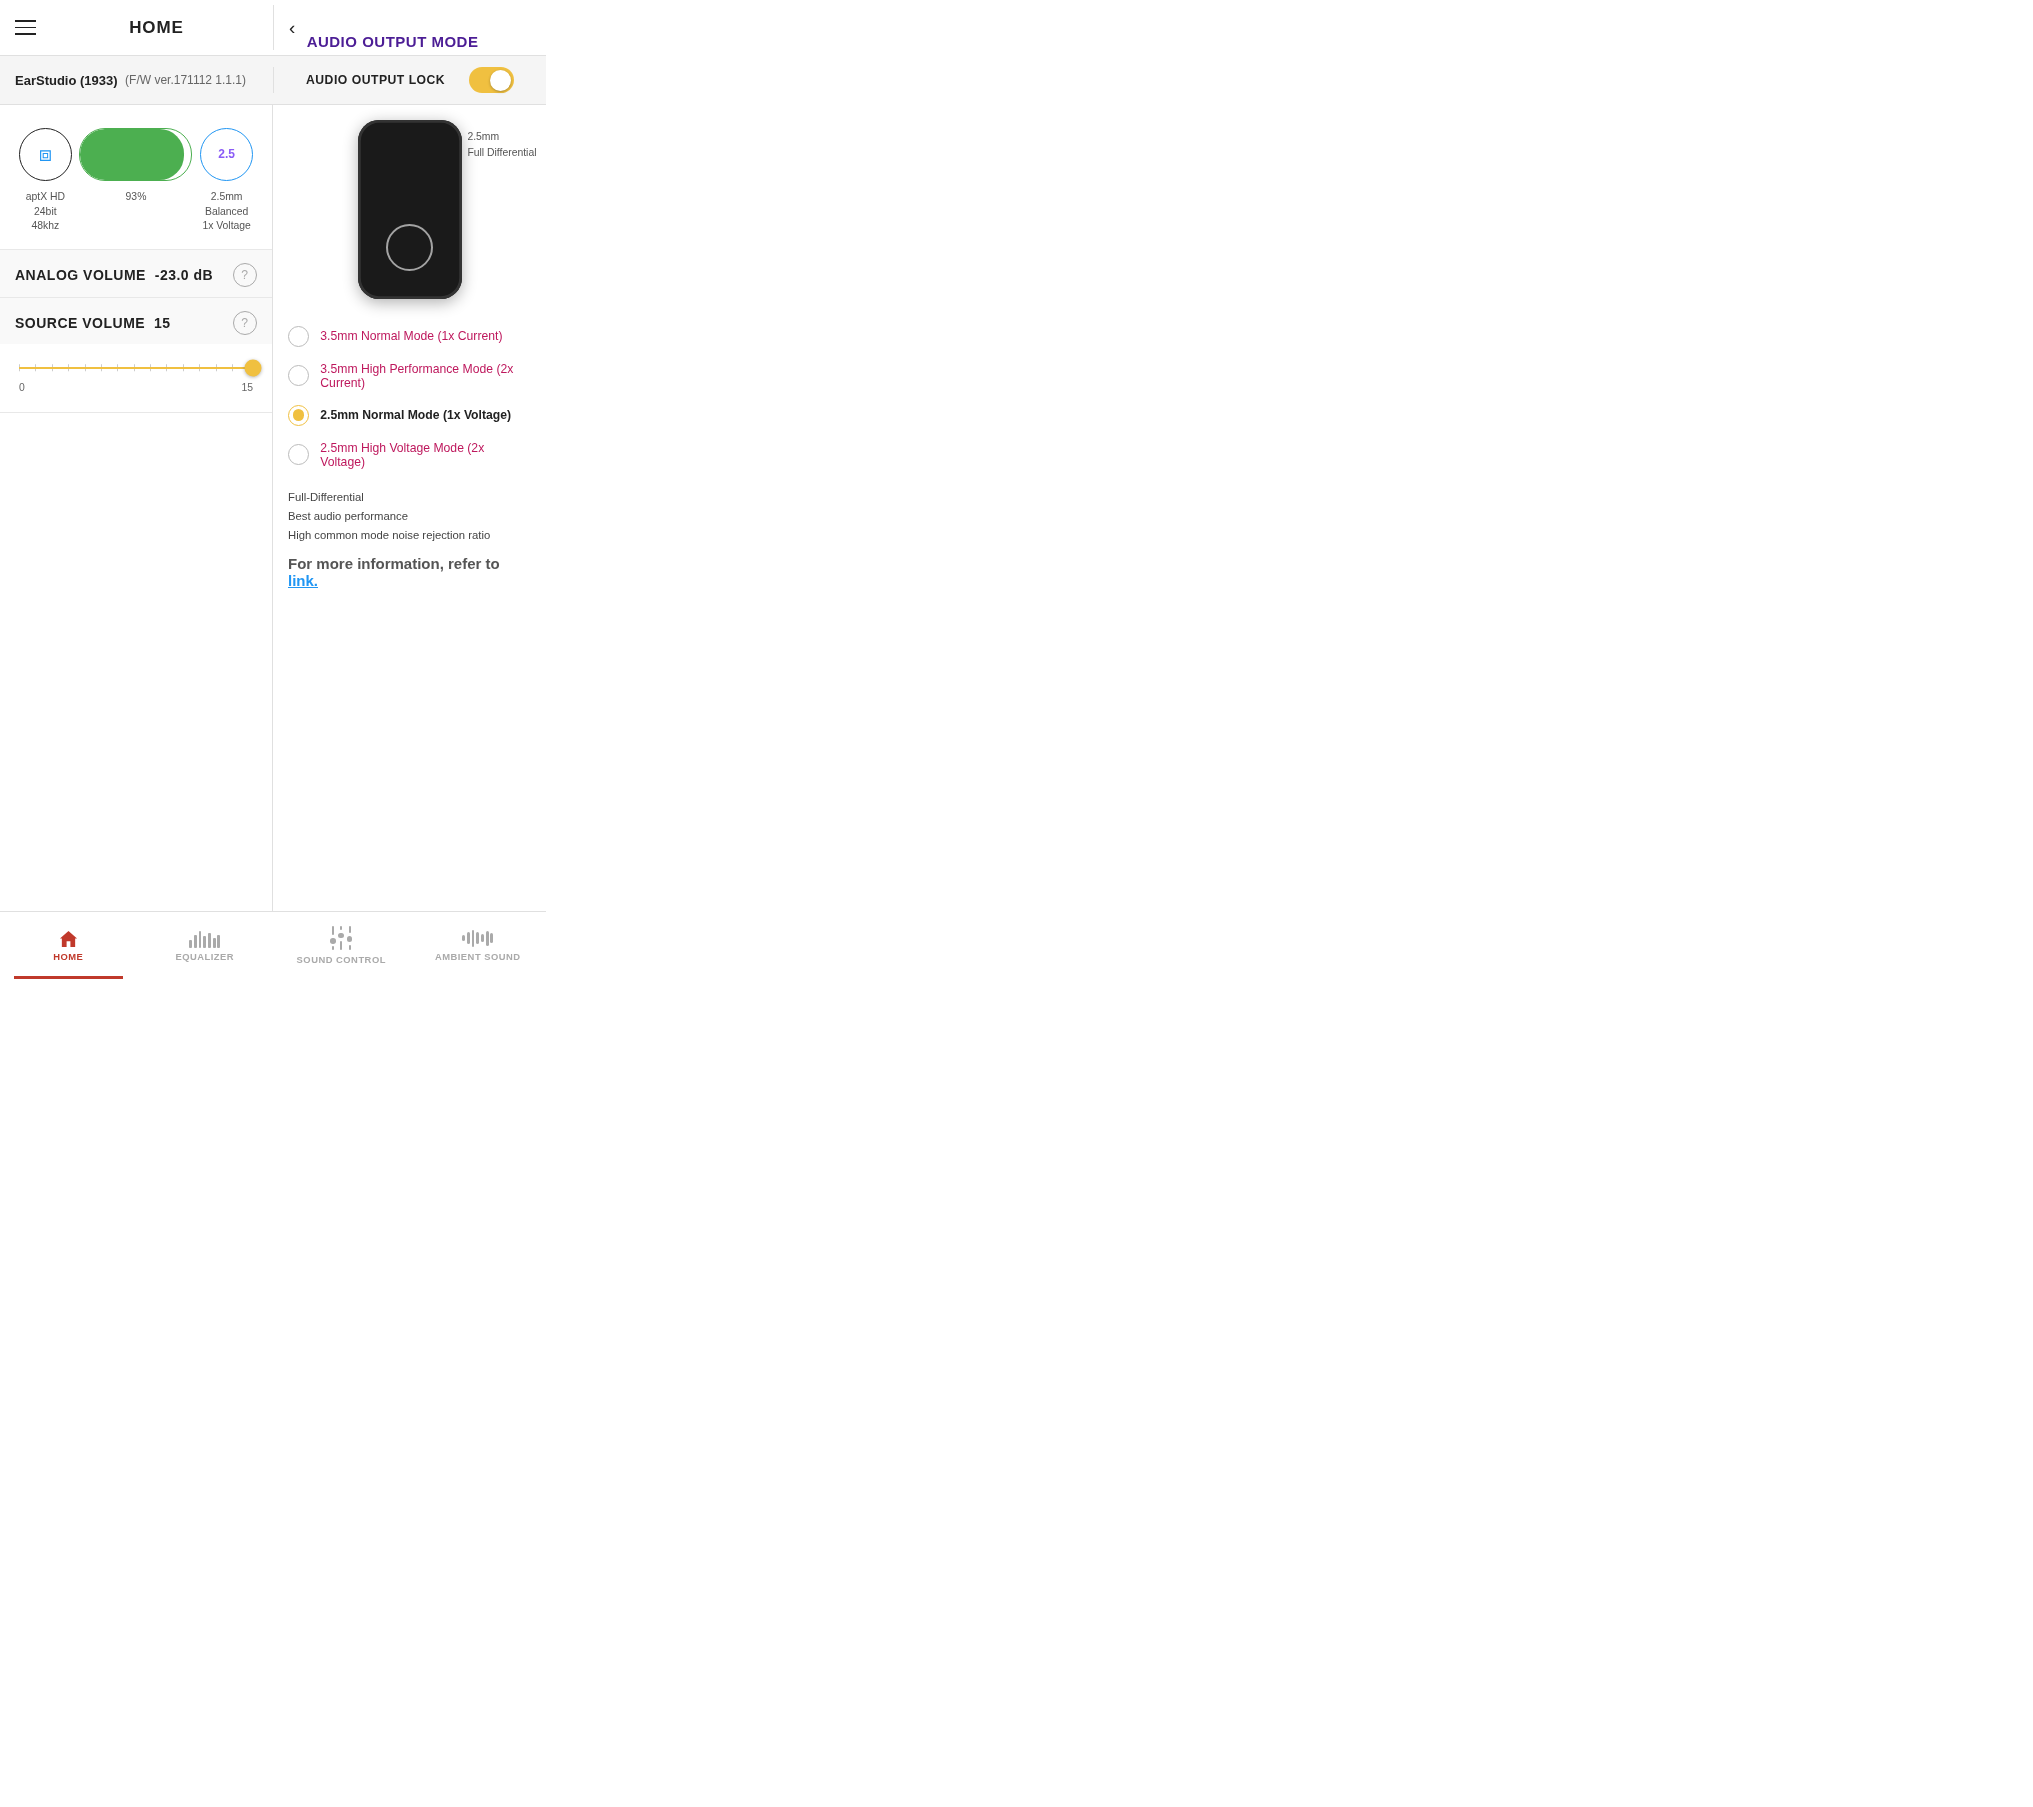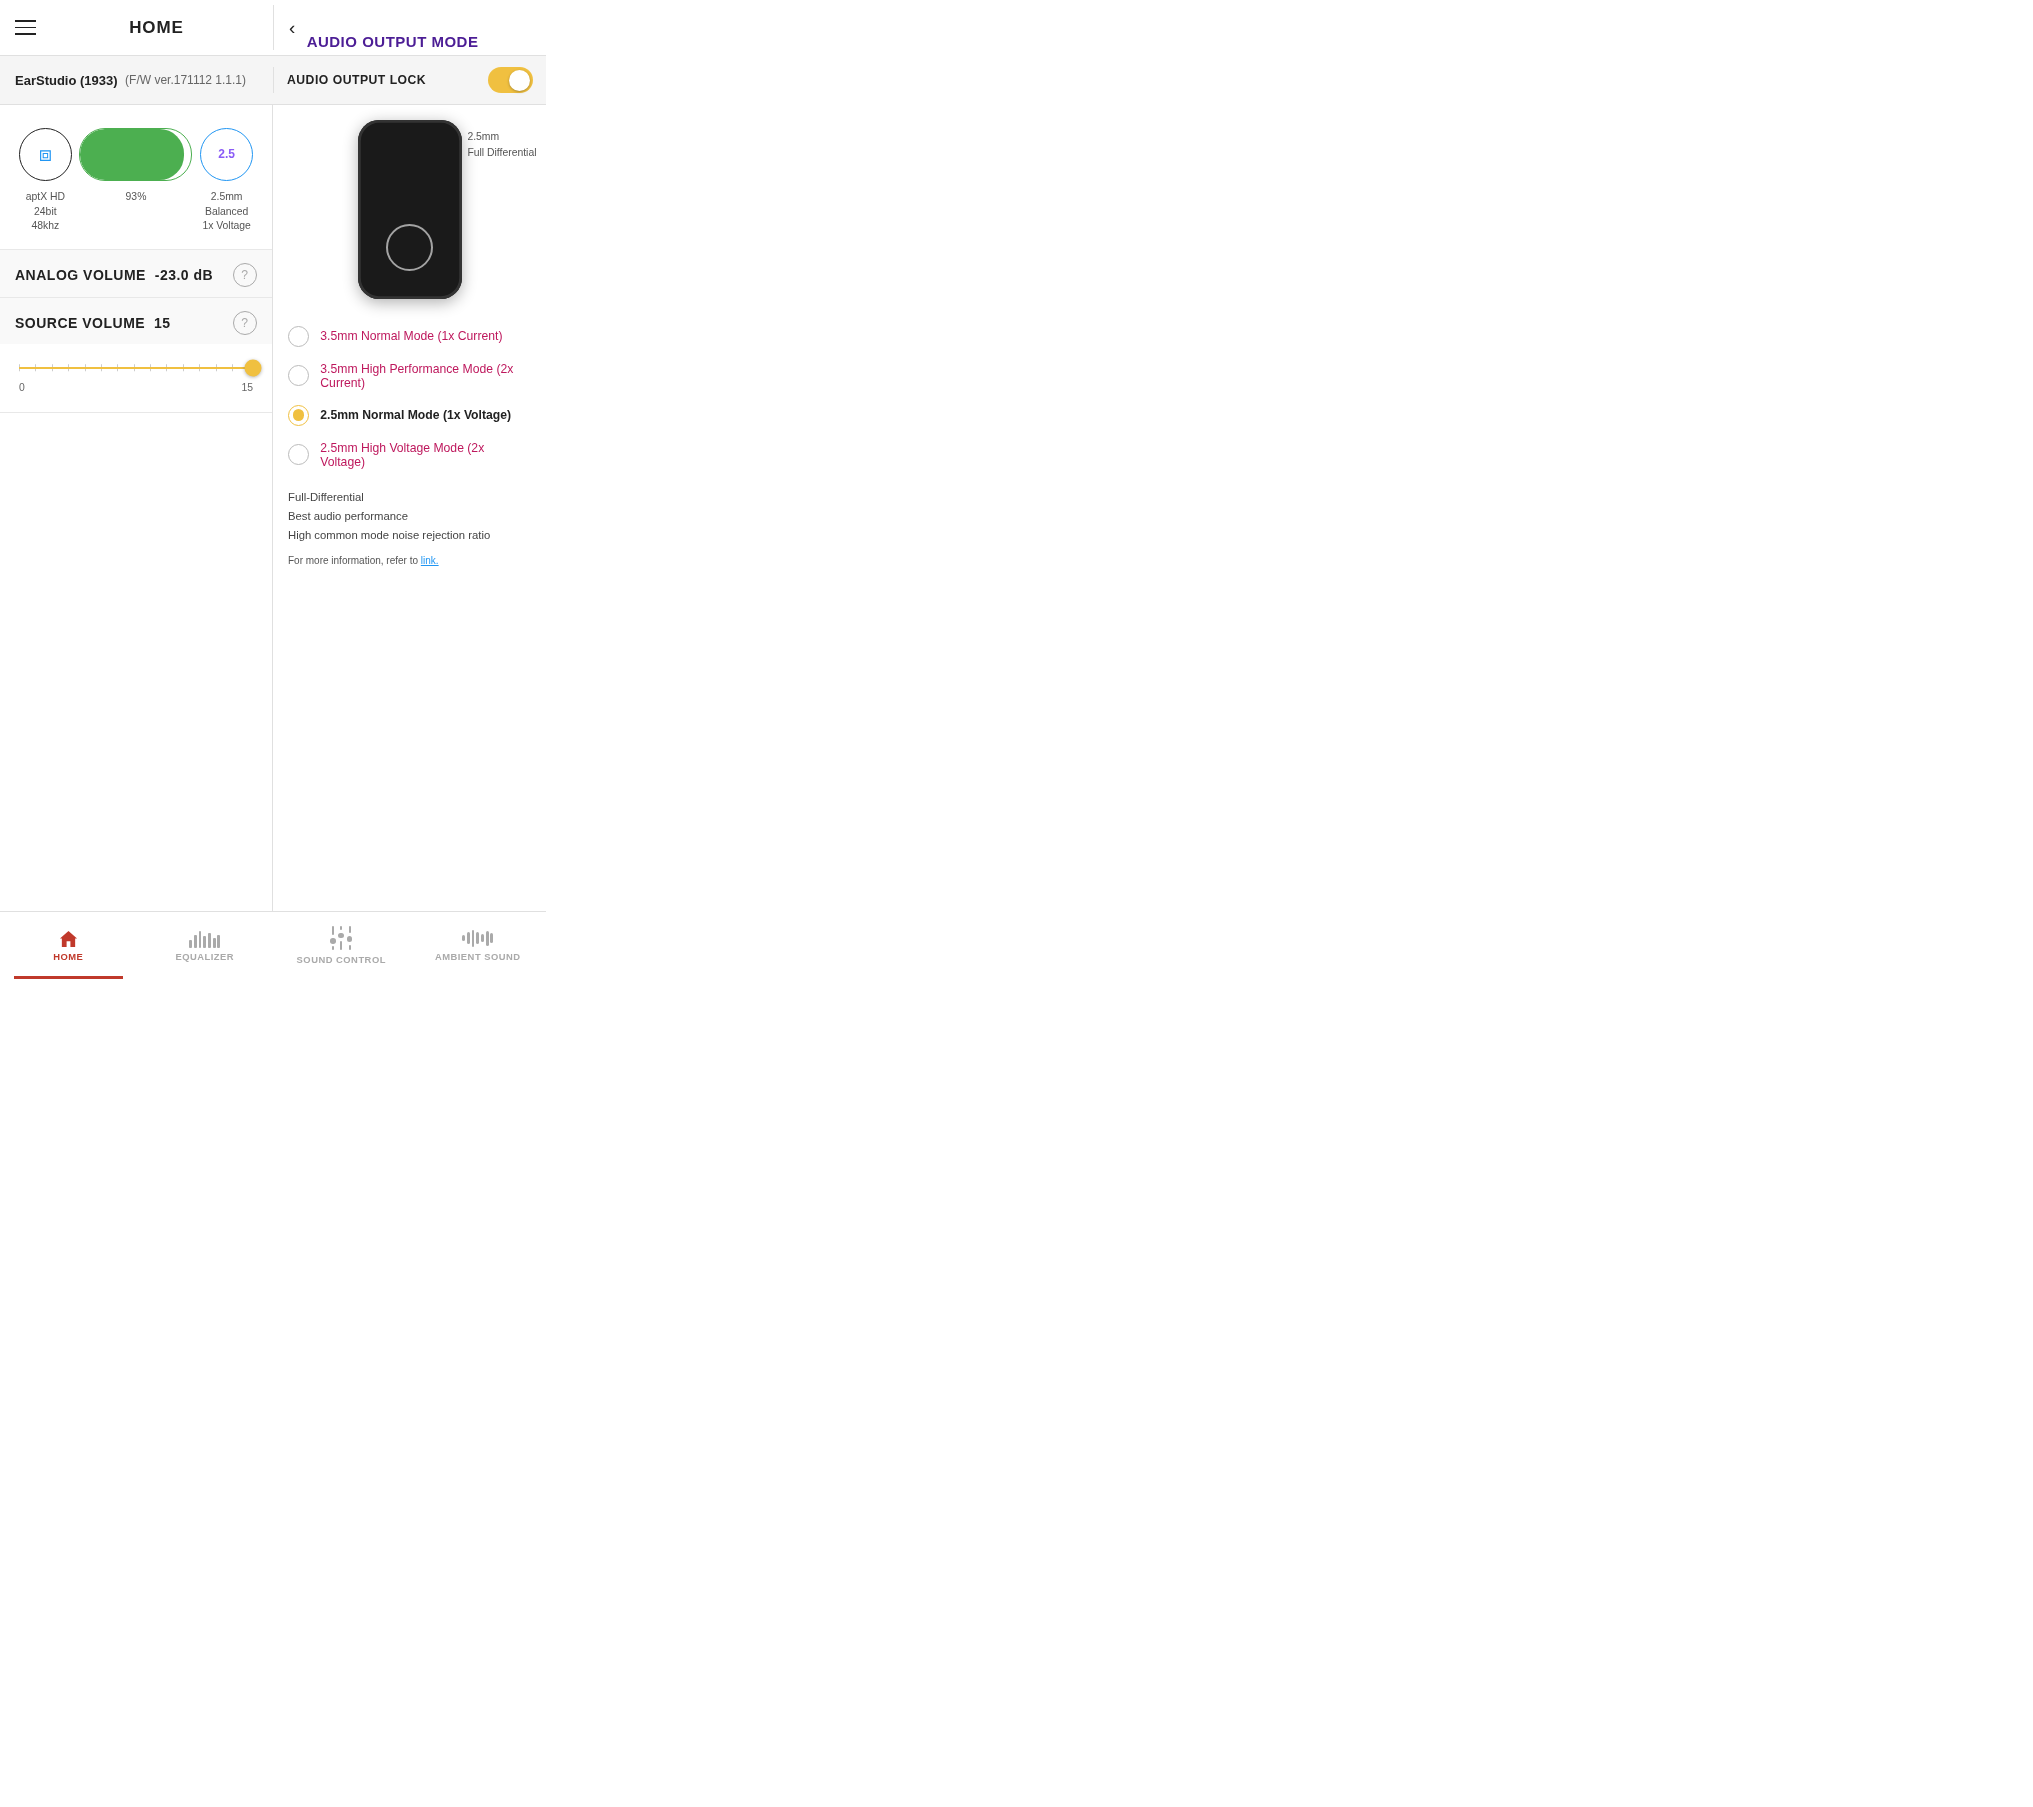--- a/index.html
+++ b/index.html
@@ -87,21 +87,21 @@
       font-size: 13px;
       font-weight: 700;
       color: #222;
     }
     .device-fw {
       font-size: 12px;
       color: #666;
     }
     .lock-bar {
       width: 273px;
-      padding: 0 13px;
+      padding: 0 32px;
       display: flex;
       align-items: center;
       justify-content: space-between;
       border-left: 0.9px solid #e0e0e0;
     }
     .lock-label {
       font-size: 12.2px;
       font-weight: 600;
       letter-spacing: 0.5px;
       color: #222;
@@ -376,22 +376,23 @@
     }
 
     
     .info-text {
       font-size: 11.3px;
       color: #444;
       line-height: 1.7;
       margin-bottom: 9.4px;
     }
     .info-link {
-      font-size: 10px;
+      font-size: 15px;
       color: #555;
+      font-weight: bold;
     }
     .info-link a {
       color: #2196F3;
       text-decoration: underline;
     }
 
     
     .bottom-nav {
       position: absolute;
       bottom: 0;

